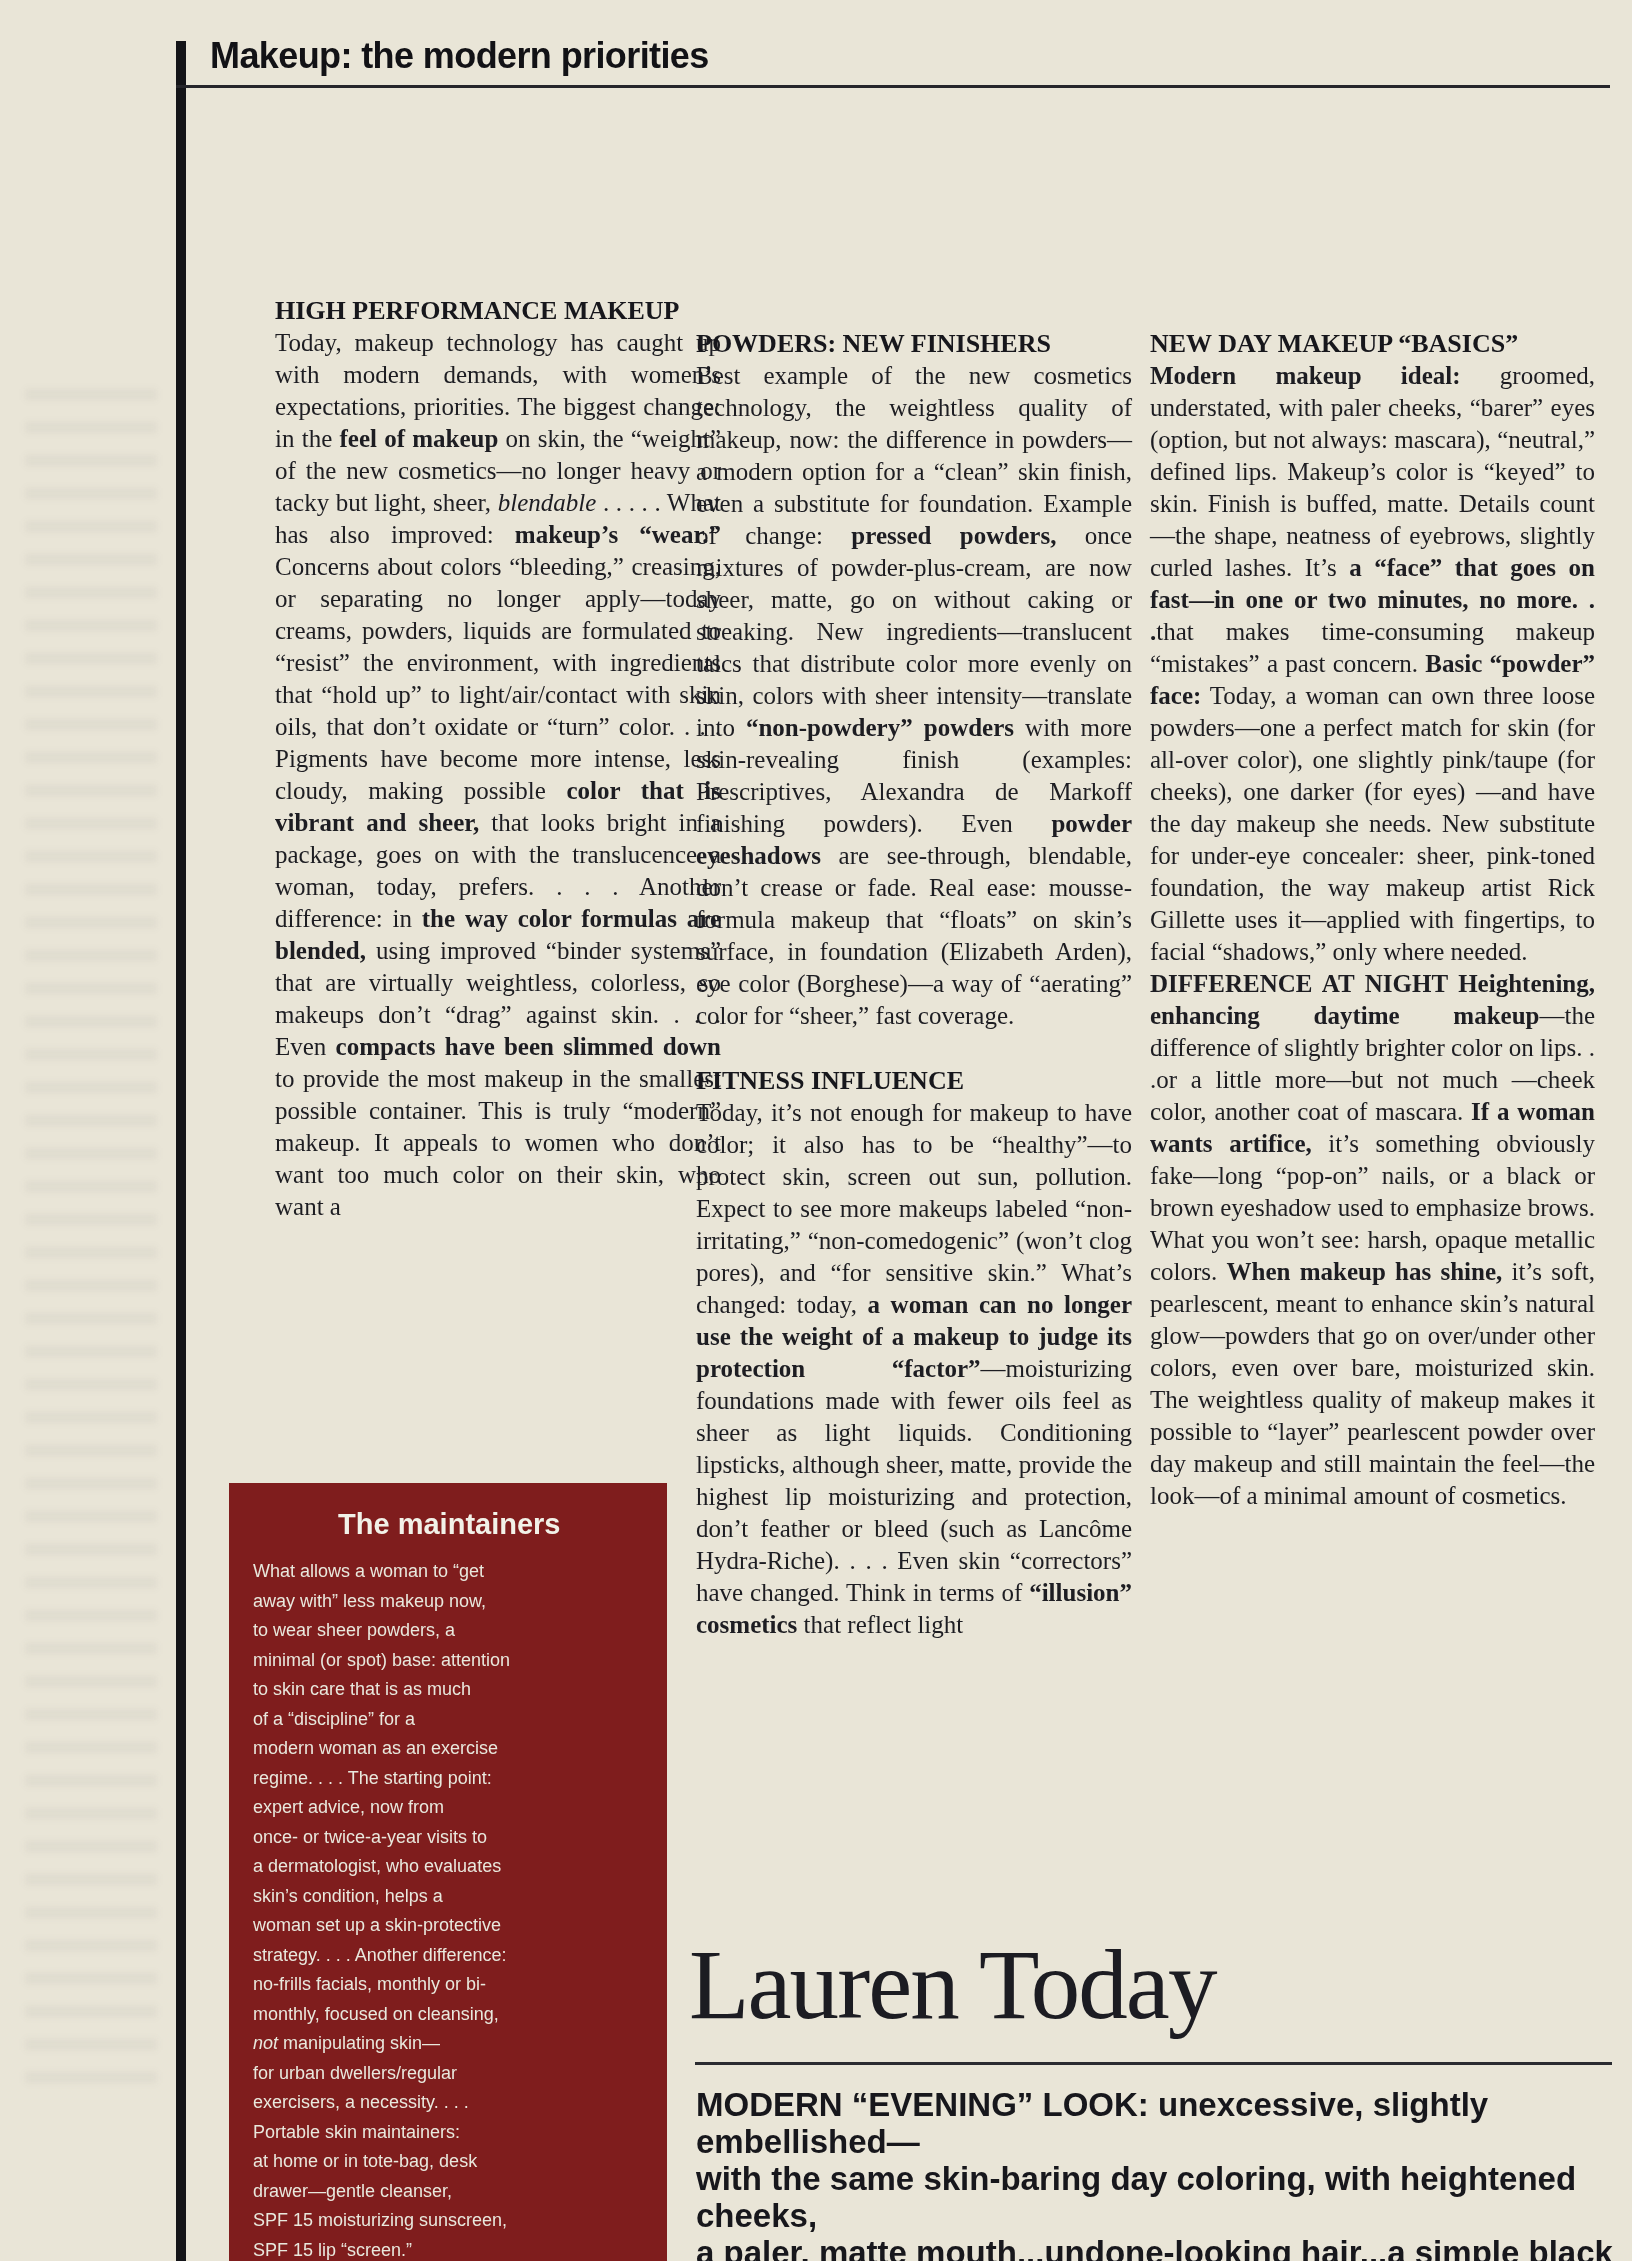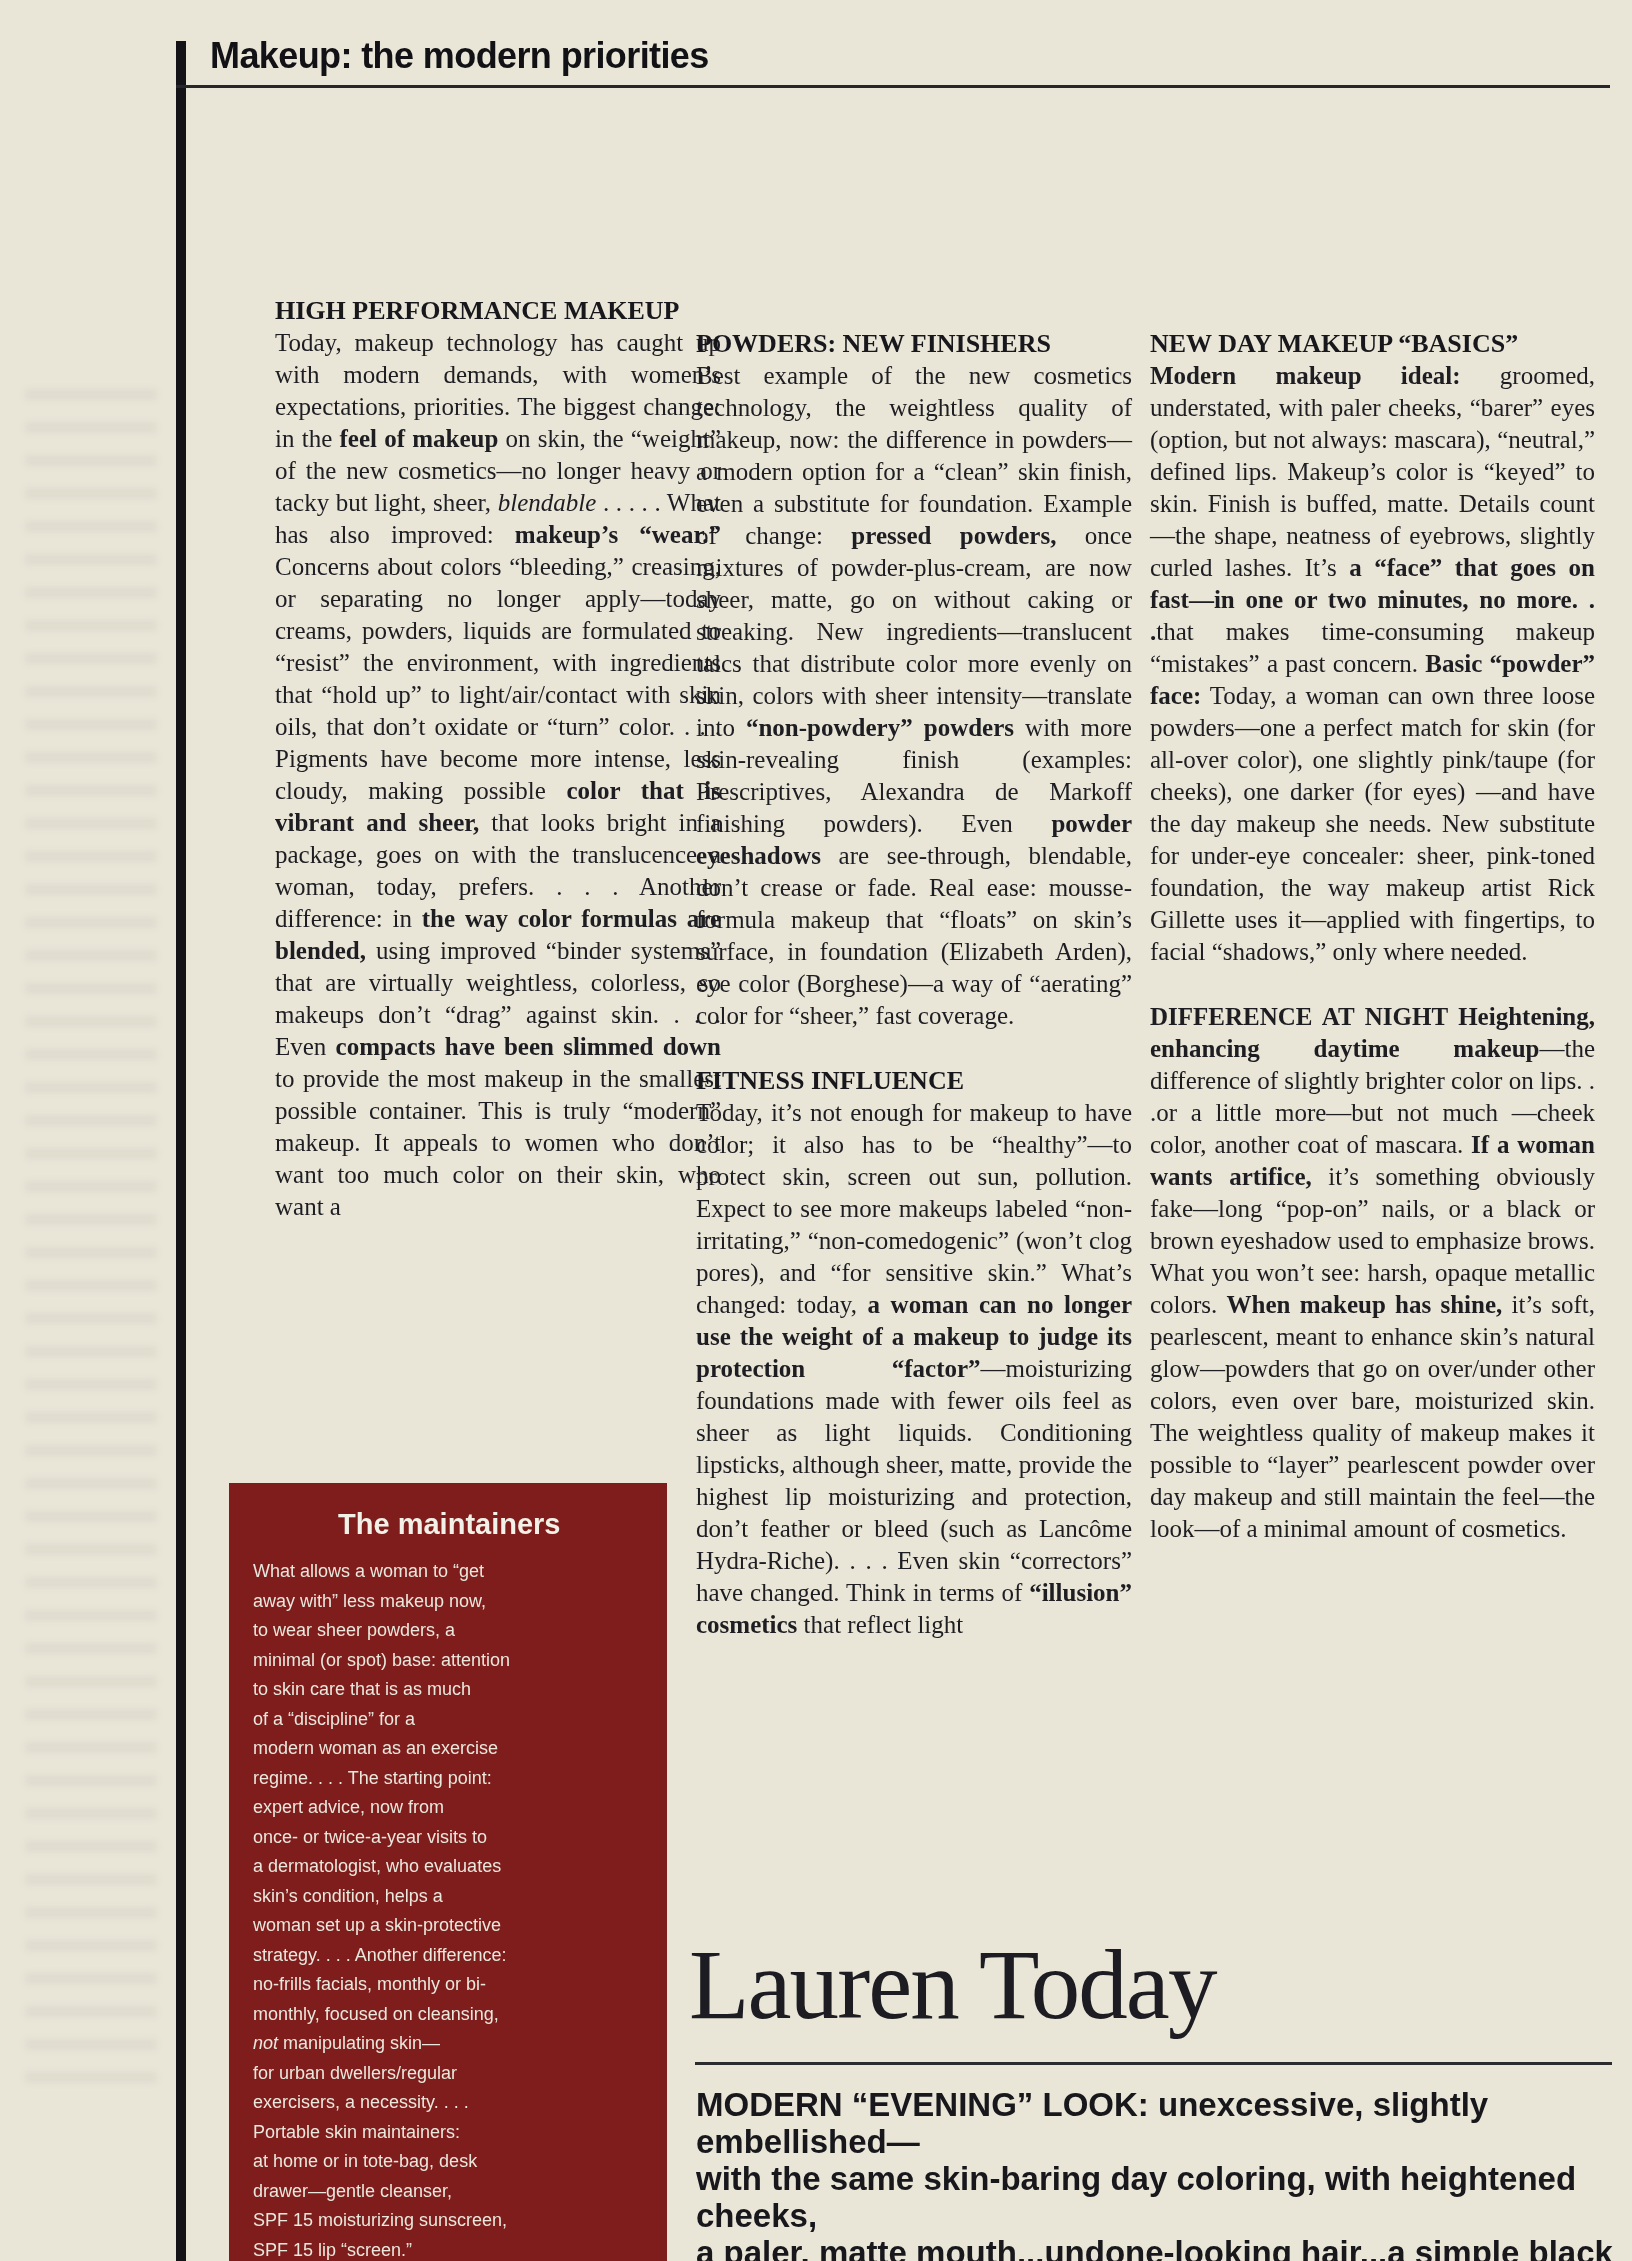--- a/index.html
+++ b/index.html
@@ -58,21 +58,21 @@
     margin: 0;
     font-size: 26px;
     line-height: 32px;
     font-weight: bold;
     text-align: left;
     letter-spacing: 0px;
     color: #17171c;
   }
   .col h3.gap-above { margin-top: 33px; }
   .col p { margin: 0; }
-  .col p.gap-above { margin-top: 33px; }
+  .col p.gap-above { }
   .maintainers {
     position: absolute;
     left: 229px; top: 1483px;
     width: 438px; height: 812px;
     background: #7f1d1d;
     color: #edecE2;
     font-family: "Liberation Sans", "DejaVu Sans", sans-serif;
     box-sizing: border-box;
     padding: 21.4px 21.4px 0 24px;
   }

